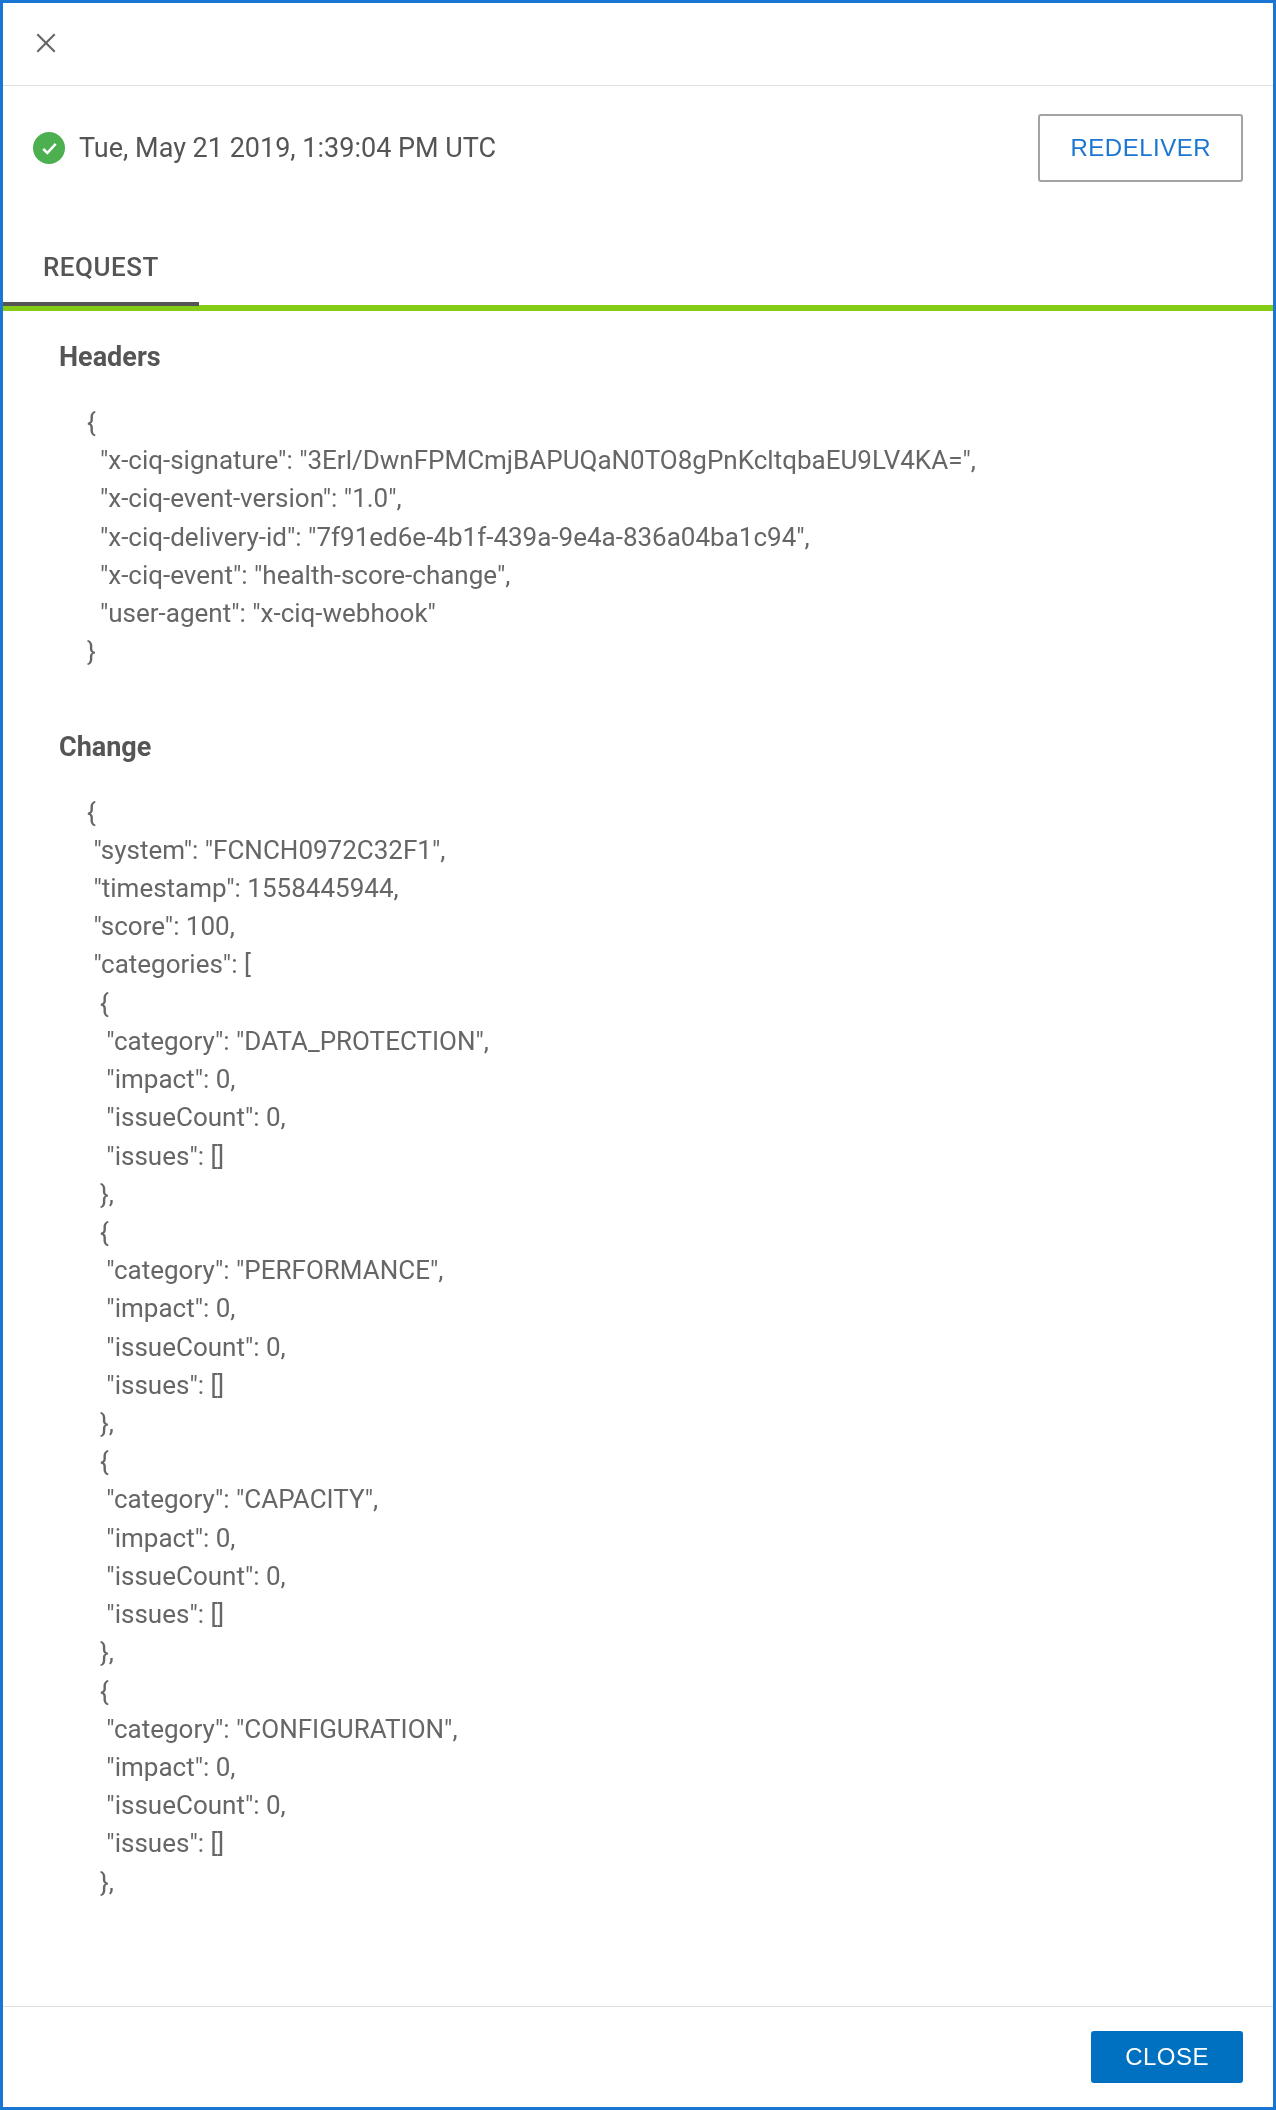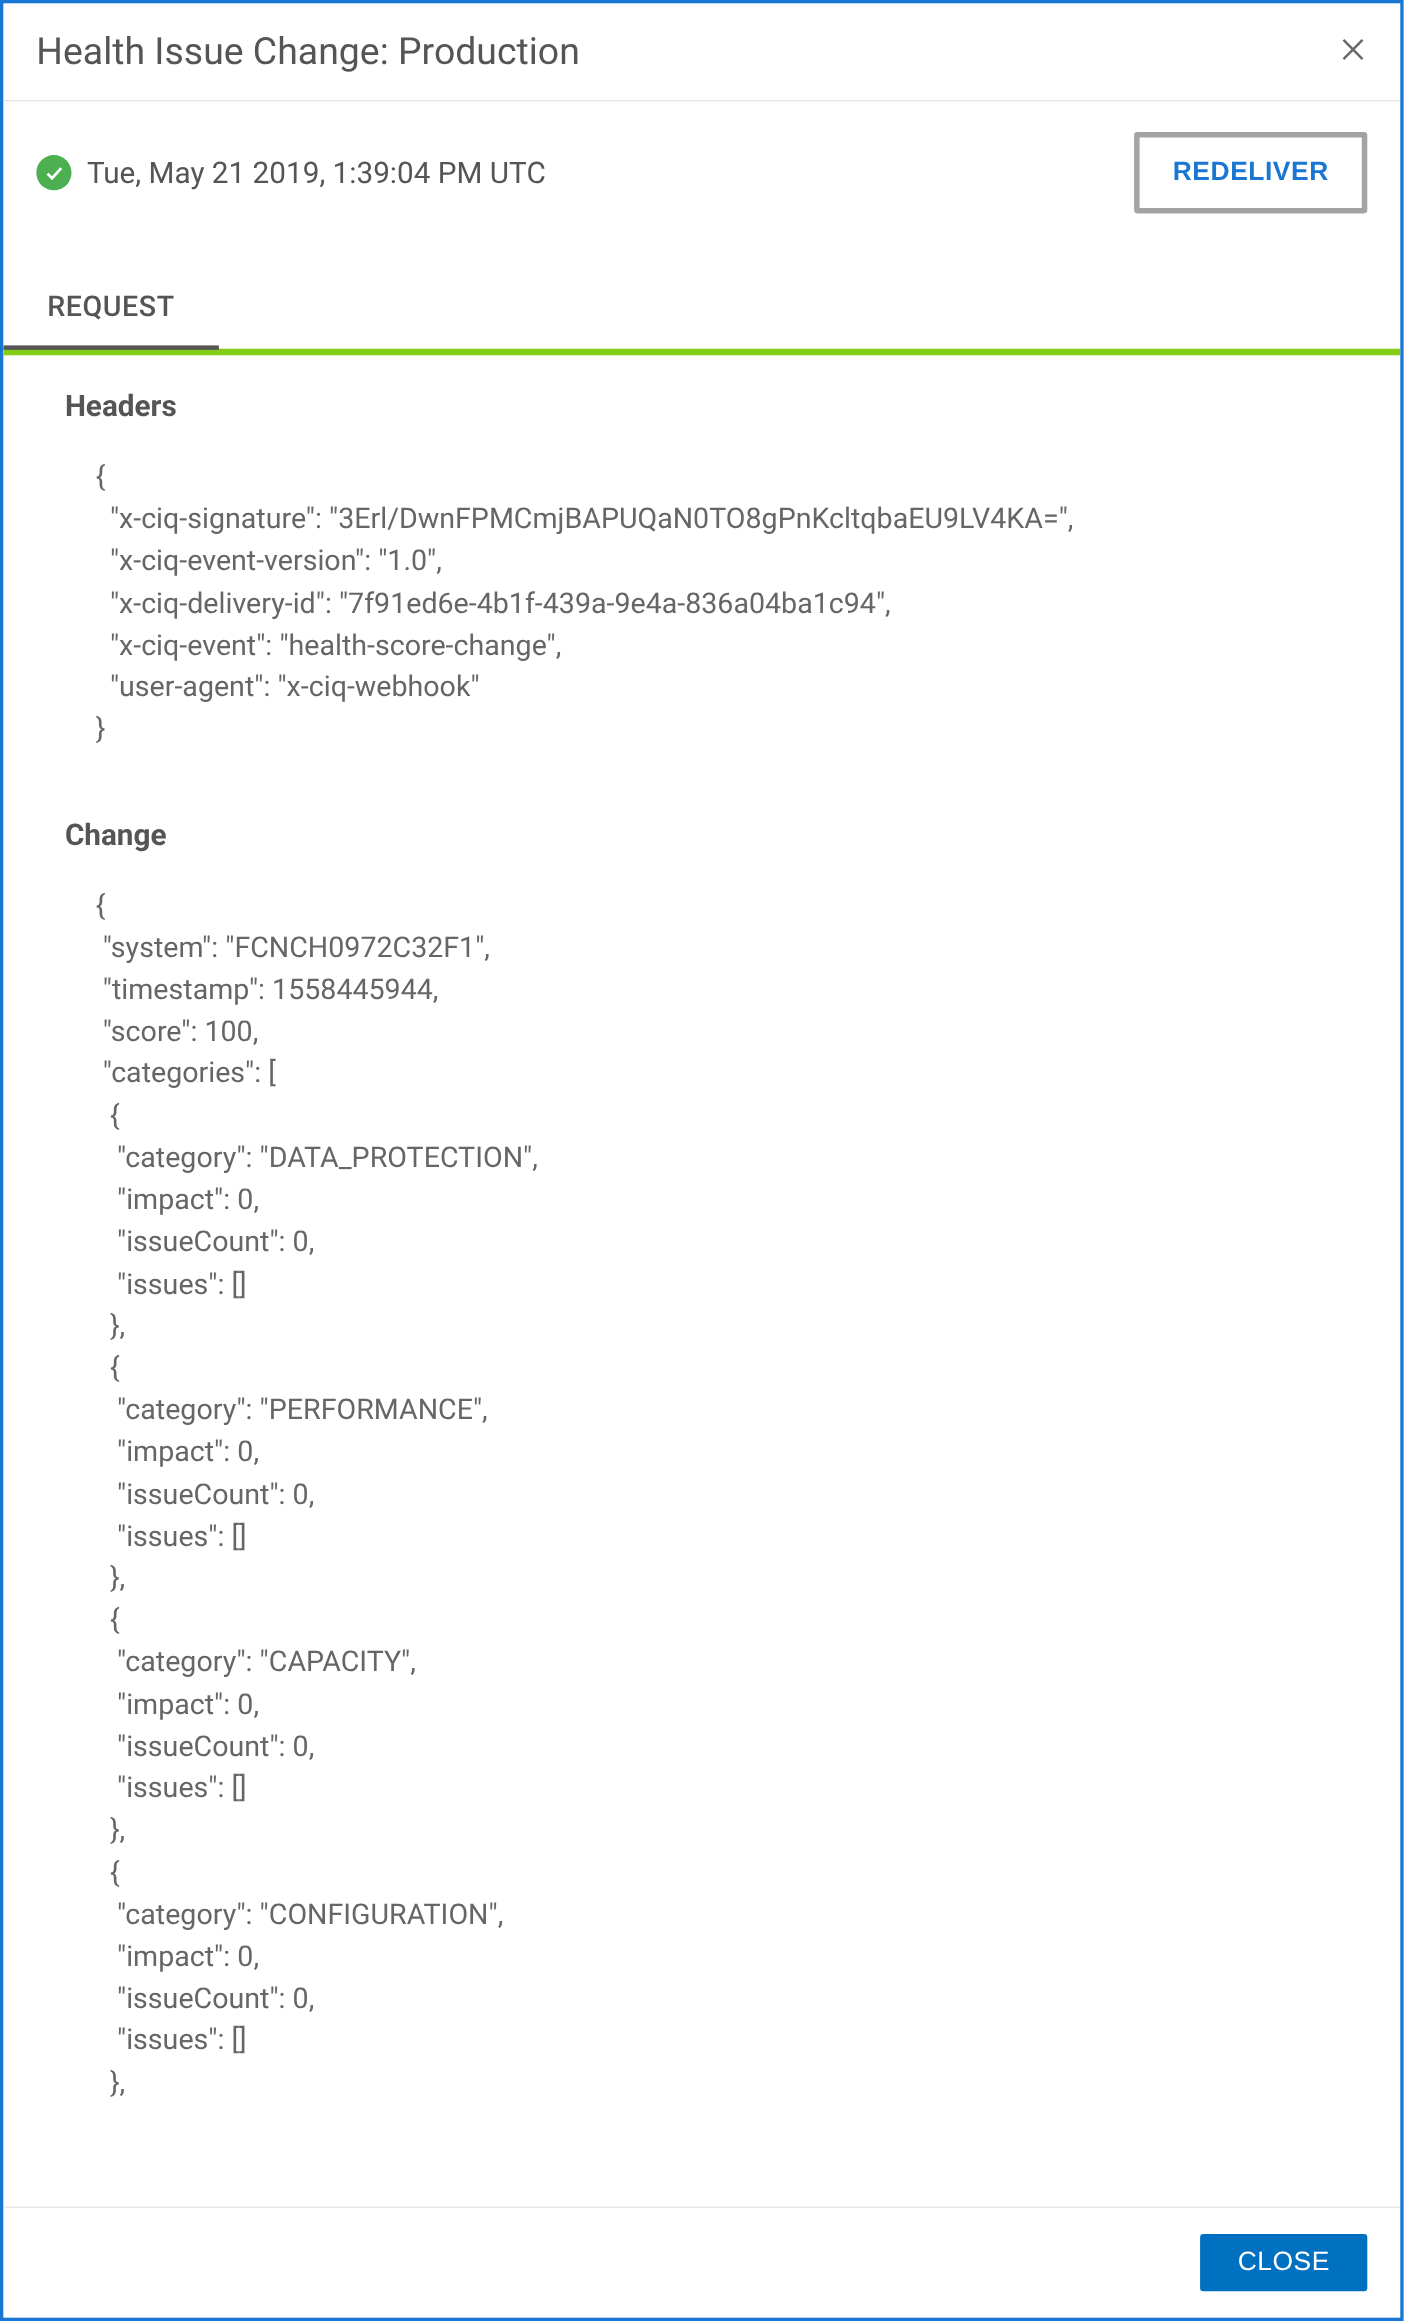--- a/index.html
+++ b/index.html
@@ -61,25 +61,25 @@
       height: 20px;
       stroke: #fff;
       stroke-width: 3;
       fill: none;
     }
     .timestamp {
       font-size: 27px;
       color: #555;
     }
     .redeliver-btn {
-      border: 5px solid #a3a3a3;
+      border: 2px solid #a3a3a3;
       background: #fff;
       color: #1976d2;
       font-size: 24px;
-      font-weight: 700;
+      font-weight: 400;
       letter-spacing: 0.5px;
       padding: 18px 30px;
       cursor: pointer;
       border-radius: 3px;
     }
     .tabs {
       display: flex;
       justify-content: flex-start;
       border-bottom: 6px solid #84cc16;
       padding-top: 30px;
@@ -147,21 +147,20 @@
       letter-spacing: 0.5px;
       padding: 12px 34px;
       cursor: pointer;
       border-radius: 3px;
     }
   </style>
 </head>
 <body>
 
 <div class="dialog-header">
-  <div class="dialog-title">Health Issue Change: Production</div>
   <div class="close-x">
     <svg width="26" height="26" viewBox="0 0 24 24" fill="none" stroke="#666" stroke-width="2">
       <line x1="4" y1="4" x2="20" y2="20"></line>
       <line x1="20" y1="4" x2="4" y2="20"></line>
     </svg>
   </div>
 </div>
 
 <div class="status-row">
   <div class="status-left">

